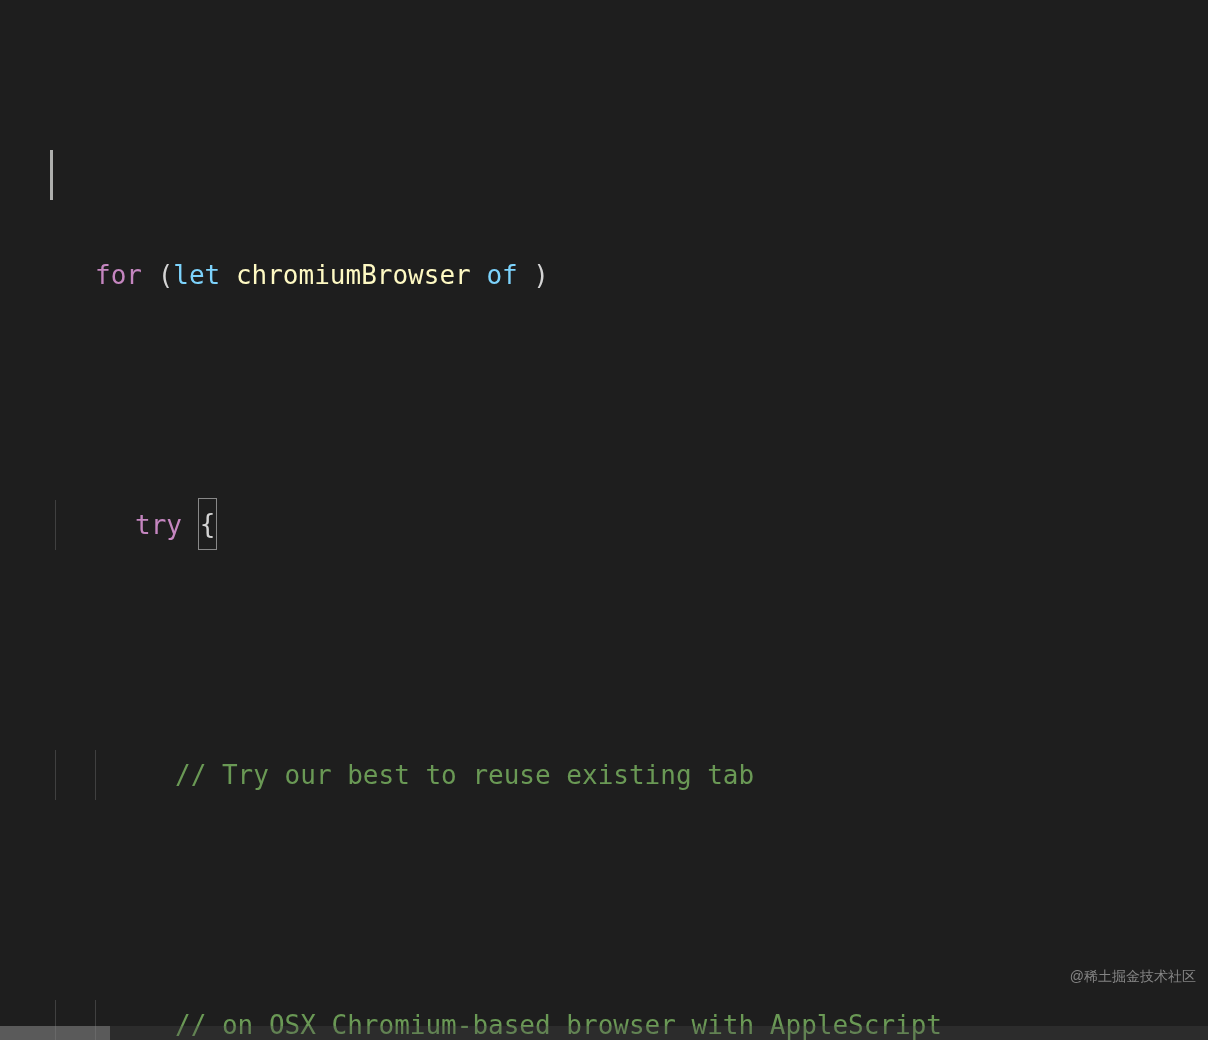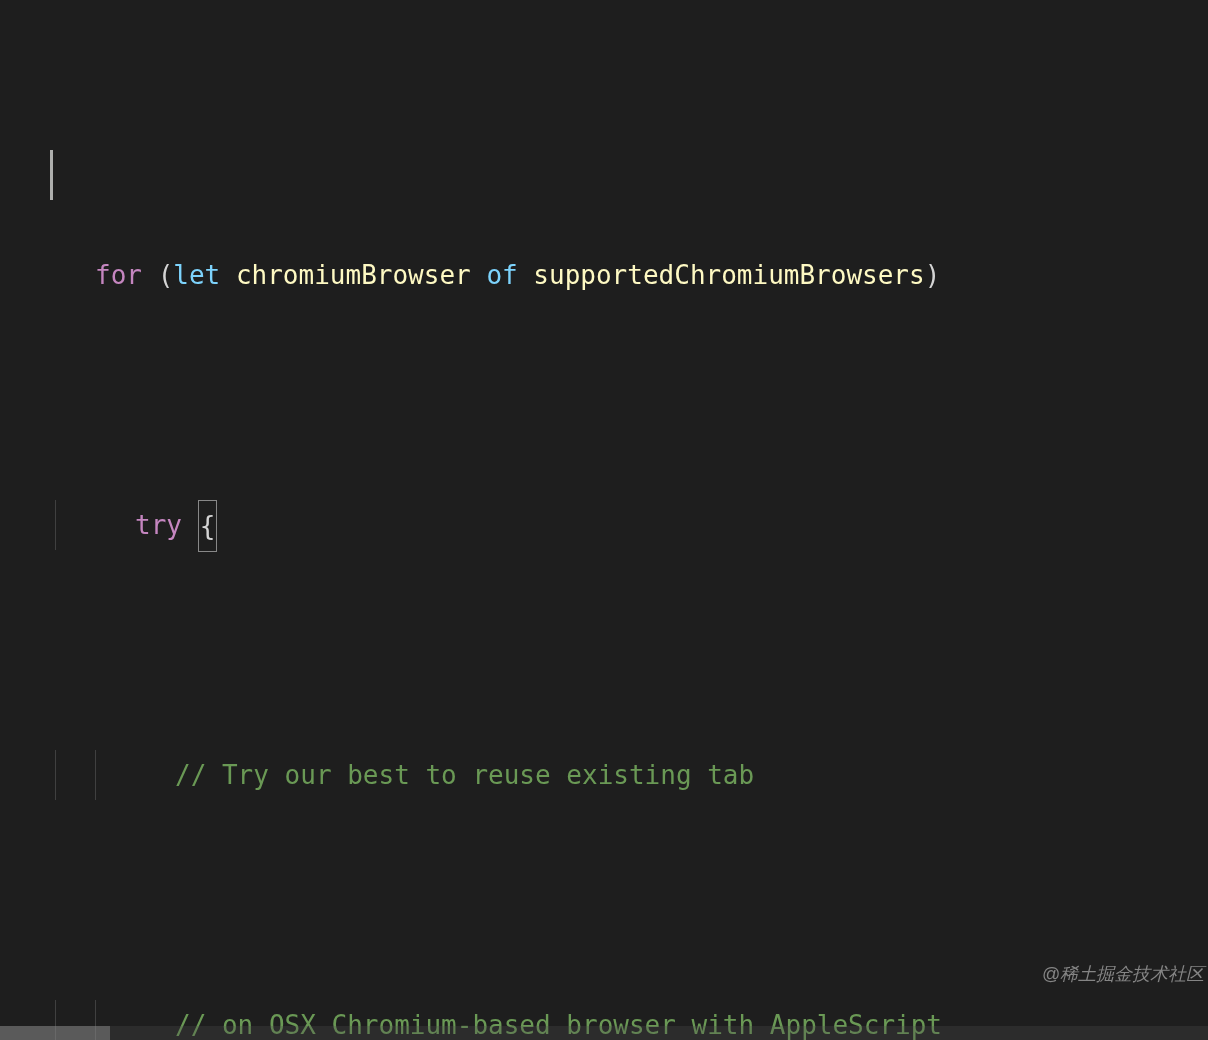--- a/index.html
+++ b/index.html
@@ -17,21 +17,21 @@
     position: relative;
     padding-top: 0;
     padding-left: 55px;
     line-height: 50px;
     white-space: pre;
   }
   .line {
     position: relative;
     height: 50px;
     display: flex;
-    align-items: flex-start;
+    align-items: flex-end;
   }
   .indent-guide {
     border-left: 1px solid #404040;
     display: inline-block;
     width: 40px;
     height: 50px;
     vertical-align: top;
   }
   .cursor-mark {
     position: absolute;
@@ -46,26 +46,25 @@
   .var { color: #fef9c3; }
   .comment { color: #6a9955; }
   .punct { color: #d4d4d4; }
   .paren { color: #d4d4d4; }
   .bracket-match {
     border: 1px solid #888;
     padding: 0 1px;
   }
   .watermark {
     position: absolute;
-    right: 4px;
+    right: 12px;
     bottom: 54px;
     color: #858585;
-    font-size: 18px;
+    font-size: 14px;
     font-family: sans-serif;
-    font-style: italic;
   }
   .scrollbar-horiz {
     position: absolute;
     bottom: 0;
     left: 0;
     right: 0;
     height: 14px;
     background: rgba(80,80,80,0.3);
   }
   .scrollbar-thumb {
@@ -78,21 +77,21 @@
   }
 </style>
 </head>
 <body>
 
 <div class="editor">
   <div class="cursor-mark"></div>
 
   
   <div class="line">
-    <span style="width:40px;display:inline-block"></span><span class="kw">for</span><span class="punct"> </span><span class="paren">(</span><span class="kw2">let</span><span> </span><span class="var">chromiumBrowser</span><span> </span><span class="kw2">of</span><span> </span><span class="var">supportedChromiumBrowsers</span><span class="paren">)</span>
+    <span style="width:40px;display:inline-block"></span><span class="kw">for</span><span class="punct"> </span><span class="paren">(</span><span class="kw2">let</span><span> </span><span class="var">chromiumBrowser</span><span> </span><span class="kw2">of</span><span> </span><span class="paren">)</span>
   </div>
 
   
   <div class="line">
     <span class="indent-guide"></span><span style="width:40px;display:inline-block"></span><span class="kw">try</span><span> </span><span class="punct bracket-match">{</span>
   </div>
 
   
   <div class="line">
     <span class="indent-guide"></span><span class="indent-guide"></span><span style="width:40px;display:inline-block"></span><span class="comment">// Try our best to reuse existing tab</span>

